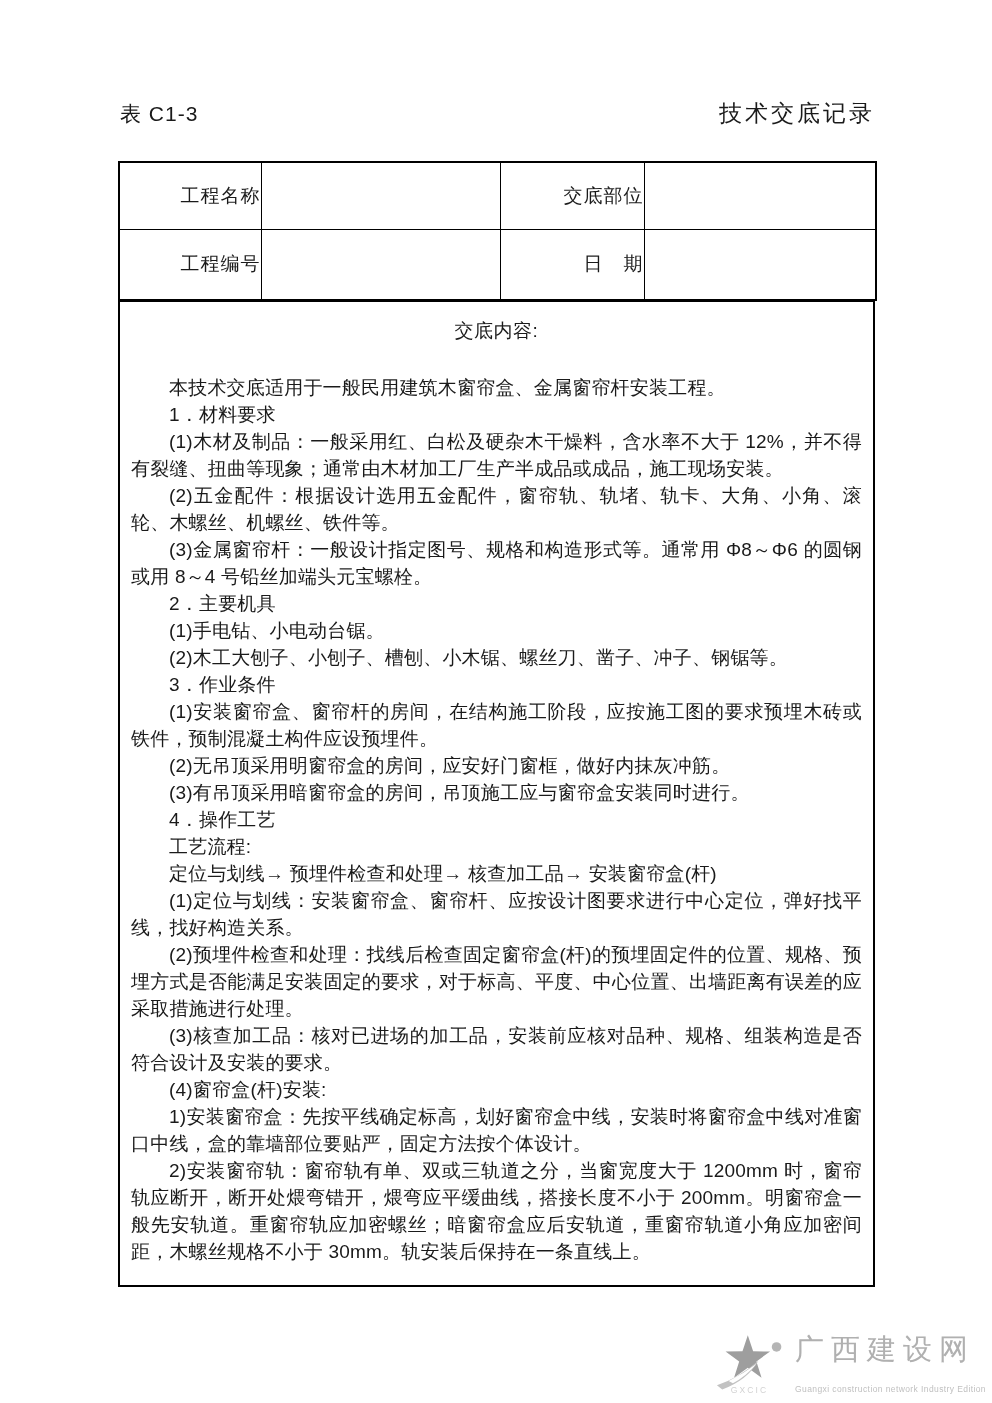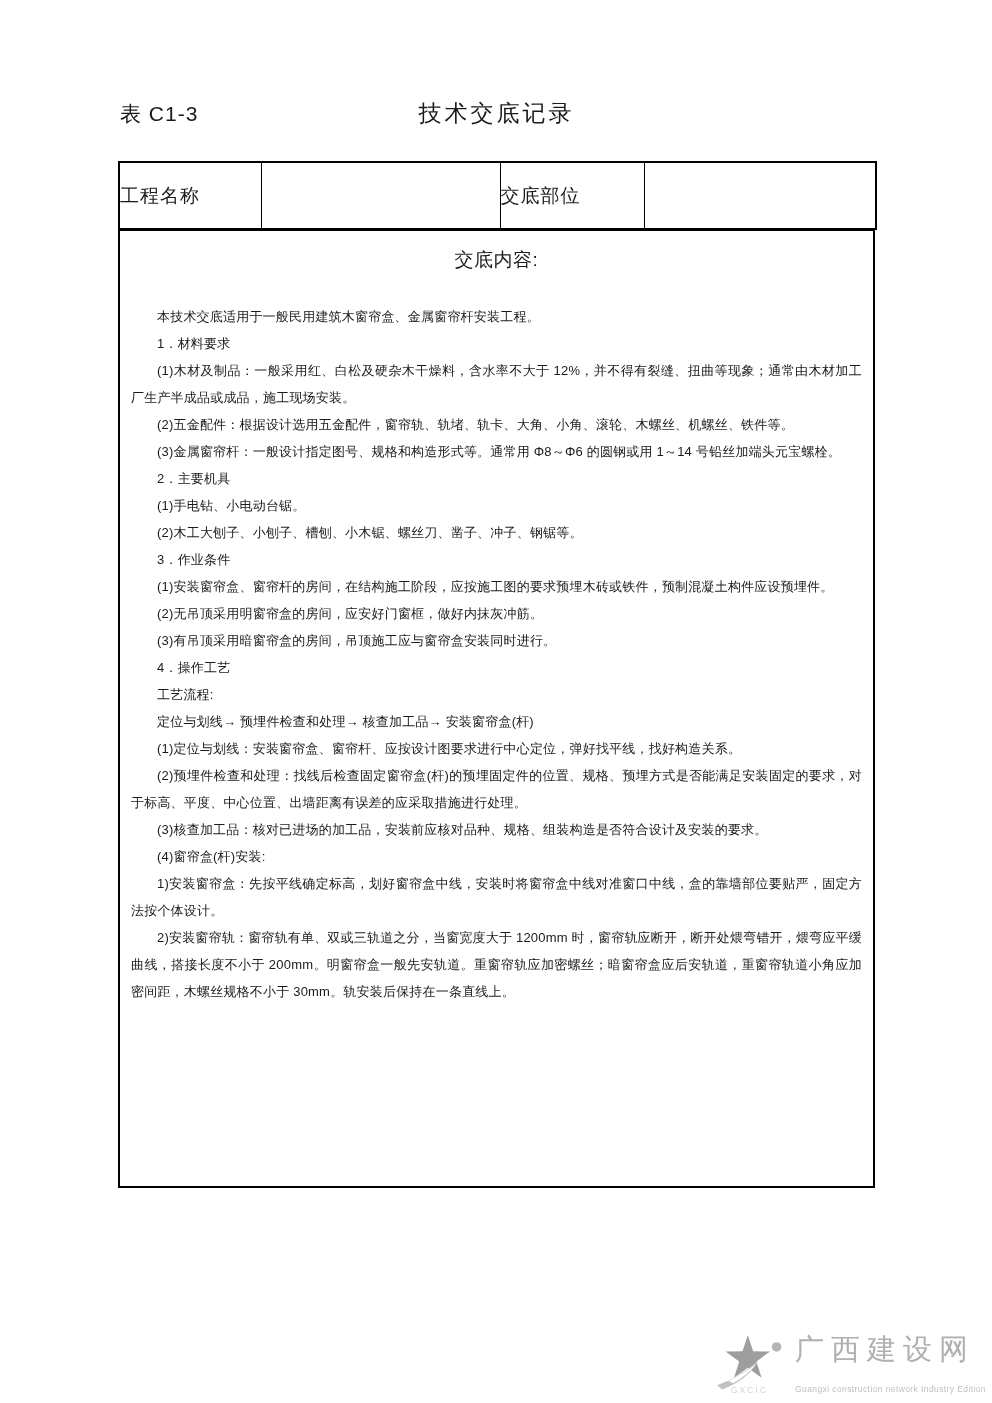--- a/index.html
+++ b/index.html
@@ -28,38 +28,38 @@
     top: 100px;
     font-size: 21px;
     letter-spacing: 1px;
     white-space: nowrap;
   }
   .doc-title {
     position: absolute;
     left: 0;
     right: 0;
     top: 98px;
-    text-align: center;
+    text-align: right;
     font-size: 23px;
     letter-spacing: 3px;
     white-space: nowrap;
   }
   table.info-table {
     width: 757px;
     margin-left: 118px;
     margin-top: 35px;
     border-collapse: collapse;
     table-layout: fixed;
   }
   table.info-table td {
     border: 1px solid #000;
     font-size: 19px;
   }
   table.info-table { border: 2px solid #000; }
-  td.lbl { text-align: left; letter-spacing: 1px; margin-left: 19px; }
+  td.lbl { text-align: right; letter-spacing: 1px; margin-left: 19px; }
   tr.row-1 td { height: 67px; }
   tr.row-2 td { height: 71px; }
   .content-box {
     width: 757px;
     margin-left: 118px;
     margin-top: -1px;
     min-height: 959px;
     border: 2px solid #000;
     padding: 16px 11px 20px 11px;
   }
@@ -70,21 +70,21 @@
   }
   .content-title {
     margin-top: 24px;
     text-align: center;
     font-size: 22px;
     font-weight: bold;
     letter-spacing: 1px;
   }
   .paragraphs { margin-top: 30px; }
   .paragraphs p {
-    font-size: 13px;
+    font-size: 19px;
     line-height: 27px;
     text-indent: 2em;
     text-align: justify;
     letter-spacing: 0.2px;
   }
   .footer-logo {
     position: absolute;
     right: 6px;
     bottom: 6px;
     display: flex;
@@ -124,31 +124,37 @@
         <col style="width:144px">
         <col style="width:232px">
     </colgroup>
     <tbody>
         <tr class="row-1">
       <td class="lbl">工程名称</td>
       <td class="val"></td>
       <td class="lbl">交底部位</td>
       <td class="val"></td>
     </tr>
+    <tr class="row-2">
+      <td class="lbl">工程编号</td>
+      <td class="val"></td>
+      <td class="lbl">日　期</td>
+      <td class="val"></td>
+    </tr>
   </tbody>
     </table>
 
   <div class="content-box">
     <div class="section-label">交底内容:</div>
     <div class="paragraphs">
         <p>本技术交底适用于一般民用建筑木窗帘盒、金属窗帘杆安装工程。</p>
         <p>1．材料要求</p>
         <p>(1)木材及制品：一般采用红、白松及硬杂木干燥料，含水率不大于 12%，并不得有裂缝、扭曲等现象；通常由木材加工厂生产半成品或成品，施工现场安装。</p>
         <p>(2)五金配件：根据设计选用五金配件，窗帘轨、轨堵、轨卡、大角、小角、滚轮、木螺丝、机螺丝、铁件等。</p>
-        <p>(3)金属窗帘杆：一般设计指定图号、规格和构造形式等。通常用 Φ8～Φ6 的圆钢或用 1～14 号铅丝加端头元宝螺栓。</p>
+        <p>(3)金属窗帘杆：一般设计指定图号、规格和构造形式等。通常用 Φ8～Φ6 的圆钢或用 8～4 号铅丝加端头元宝螺栓。</p>
         <p>2．主要机具</p>
         <p>(1)手电钻、小电动台锯。</p>
         <p>(2)木工大刨子、小刨子、槽刨、小木锯、螺丝刀、凿子、冲子、钢锯等。</p>
         <p>3．作业条件</p>
         <p>(1)安装窗帘盒、窗帘杆的房间，在结构施工阶段，应按施工图的要求预埋木砖或铁件，预制混凝土构件应设预埋件。</p>
         <p>(2)无吊顶采用明窗帘盒的房间，应安好门窗框，做好内抹灰冲筋。</p>
         <p>(3)有吊顶采用暗窗帘盒的房间，吊顶施工应与窗帘盒安装同时进行。</p>
         <p>4．操作工艺</p>
         <p>工艺流程:</p>
         <p>定位与划线→ 预埋件检查和处理→ 核查加工品→ 安装窗帘盒(杆)</p>

